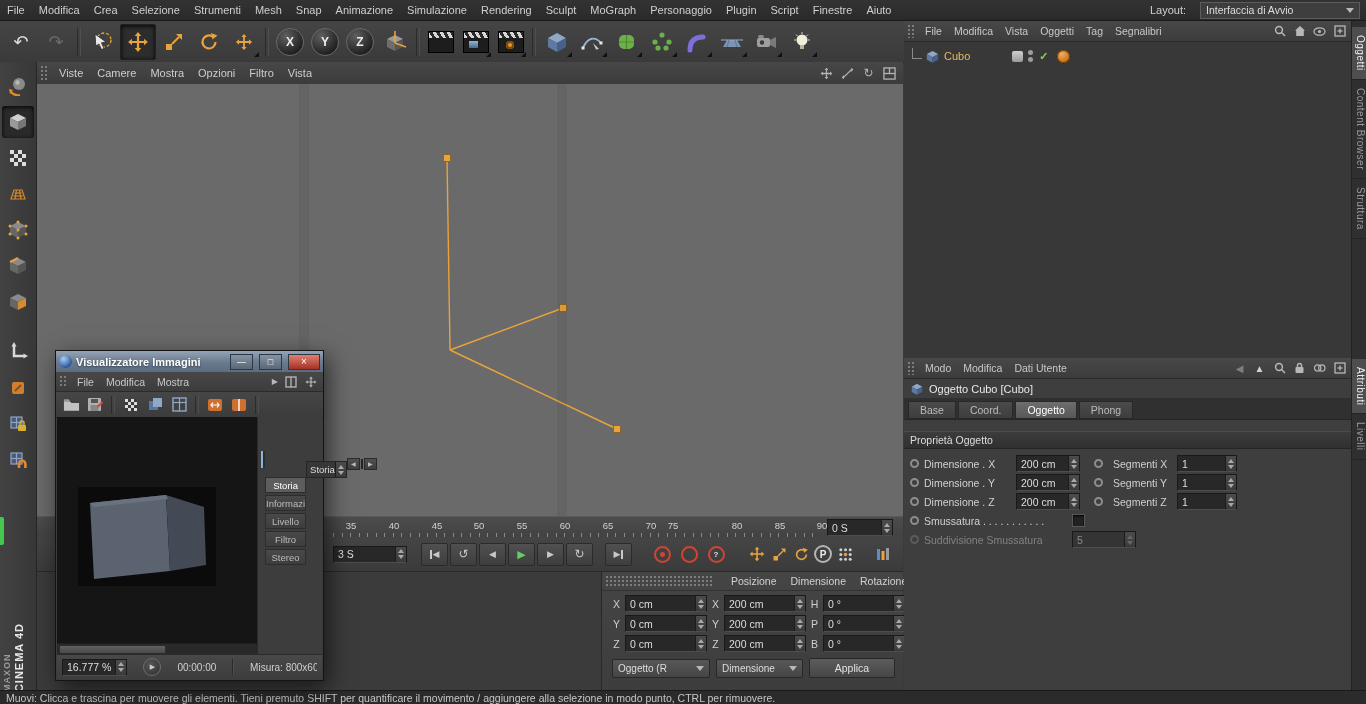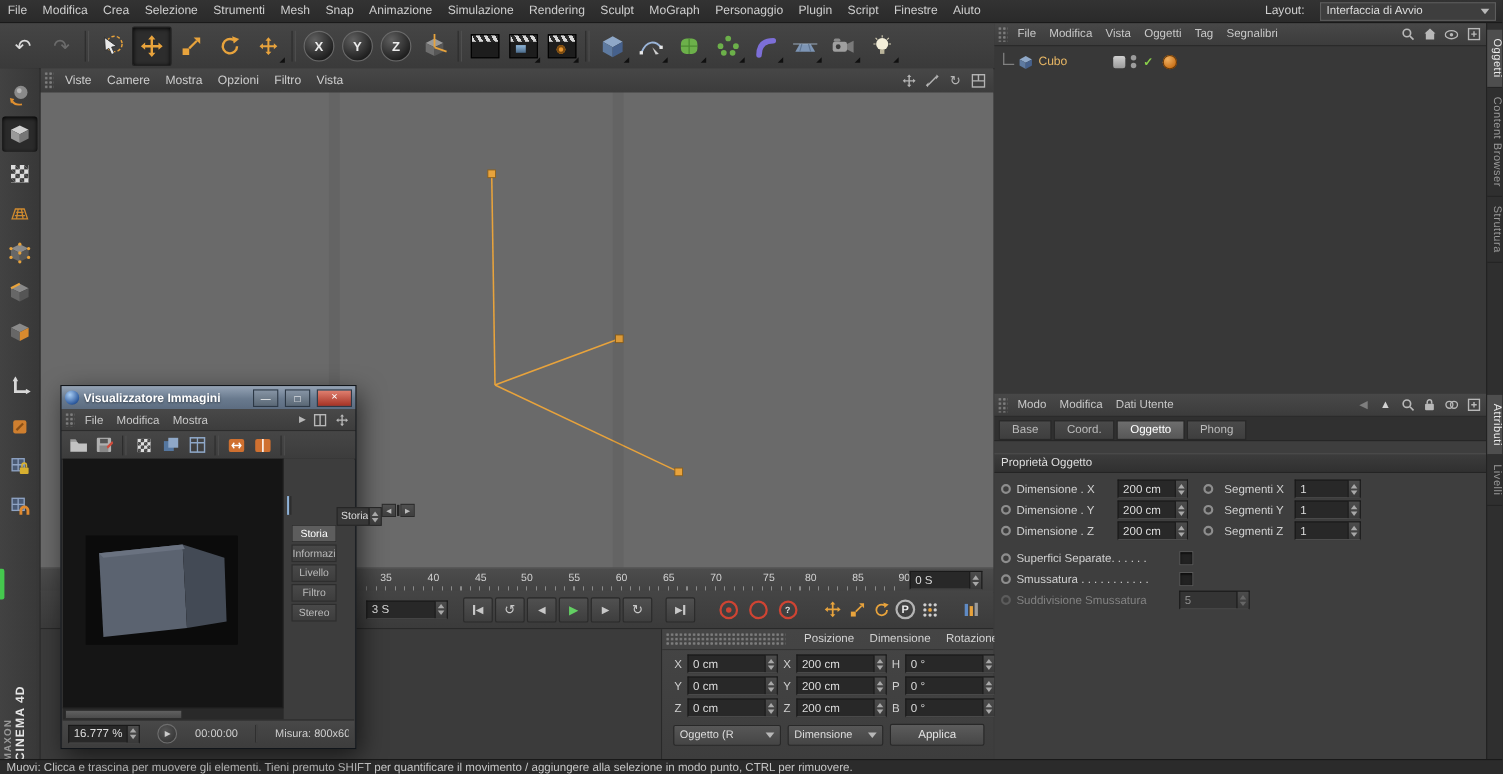--- a/index.html
+++ b/index.html
@@ -532,21 +532,21 @@
 
   <div id="ruler">
     <span class="tick" style="left:314px">35</span>
     <span class="tick" style="left:357px">40</span>
     <span class="tick" style="left:400px">45</span>
     <span class="tick" style="left:442px">50</span>
     <span class="tick" style="left:485px">55</span>
     <span class="tick" style="left:528px">60</span>
     <span class="tick" style="left:571px">65</span>
     <span class="tick" style="left:614px">70</span>
-    <span class="tick" style="left:662px">75</span>
+    <span class="tick" style="left:636px">75</span>
     <span class="tick" style="left:700px">80</span>
     <span class="tick" style="left:743px">85</span>
     <span class="tick" style="left:785px">90</span>
     <div id="tickmarks"></div>
     <div id="endframe" class="field">
       <span class="v">0 S</span>
       <span class="spin">
           <i class="u"></i>
           <i class="d"></i>
         </span>
@@ -847,20 +847,28 @@
           </span>
         <span class="ic16">
             <svg width="12" height="12" viewBox="0 0 12 12">
               <rect x="1" y="1" width="10" height="10" fill="none" stroke="#b8b8b8" stroke-width="1.3"></rect>
               <line x1="6" y1="3.5" x2="6" y2="8.5" stroke="#b8b8b8" stroke-width="1.3"></line>
               <line x1="3.5" y1="6" x2="8.5" y2="6" stroke="#b8b8b8" stroke-width="1.3"></line>
             </svg>
           </span>
       </div>
     </div>
+    <div id="am-title">
+      <svg width="14" height="14" viewBox="0 0 24 24">
+          <polygon points="12,3 21,8 12,13 3,8" fill="#8fa8c8"></polygon>
+          <polygon points="3,8 12,13 12,22 3,17" fill="#5e7aa0"></polygon>
+          <polygon points="21,8 12,13 12,22 21,17" fill="#46618c"></polygon>
+        </svg>
+      <span>Oggetto Cubo [Cubo]</span>
+    </div>
     <div id="am-tabs">
       <span class="atab">Base</span>
       <span class="atab">Coord.</span>
       <span class="atab active">Oggetto</span>
       <span class="atab">Phong</span>
     </div>
     <div id="am-gap"></div>
     <div id="am-section">
         <span>Proprietà Oggetto</span>
       </div>
@@ -917,25 +925,20 @@
           </div>
         <span class="ring ml14"></span>
         <span class="alab2">Segmenti Z</span>
         <div class="field f58">
             <span class="v">1</span>
             <span class="spin">
               <i class="u"></i>
               <i class="d"></i>
             </span>
           </div>
-      </div>
-      <div class="arow" style="margin-top:6px">
-        <span class="ring"></span>
-        <span class="alab wide">Superfici Separate. . . . . .</span>
-        <span class="cb"></span>
       </div>
       <div class="arow">
         <span class="ring"></span>
         <span class="alab wide">Smussatura . . . . . . . . . . .</span>
         <span class="cb"></span>
       </div>
       <div class="arow">
         <span class="ring dimr"></span>
         <span class="alab wide dimt">Suddivisione Smussatura</span>
         <div class="field f62 dim">

